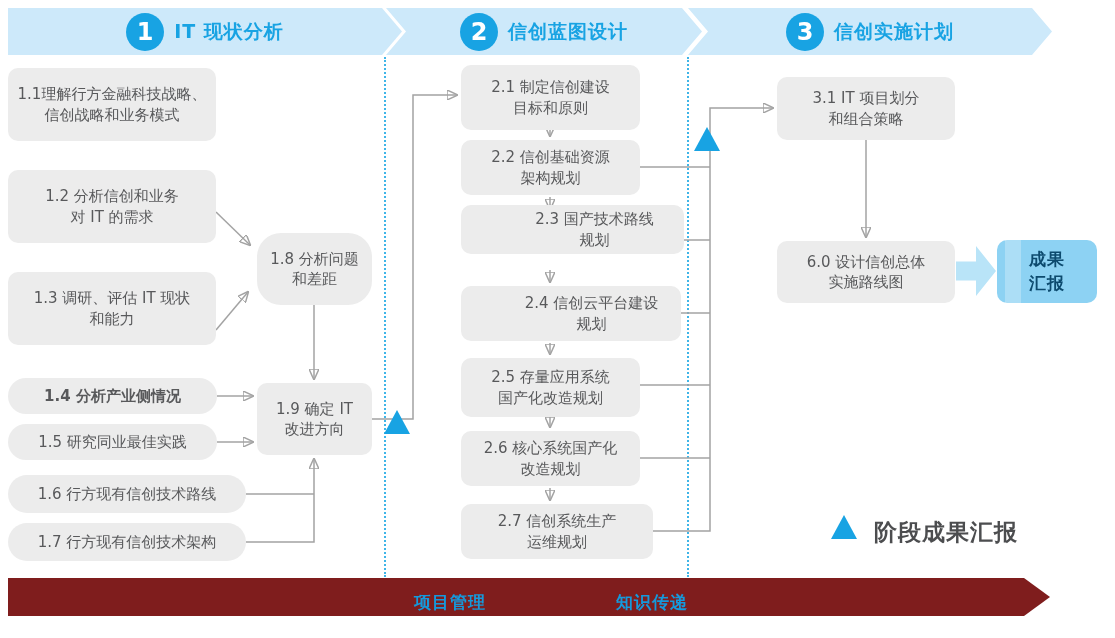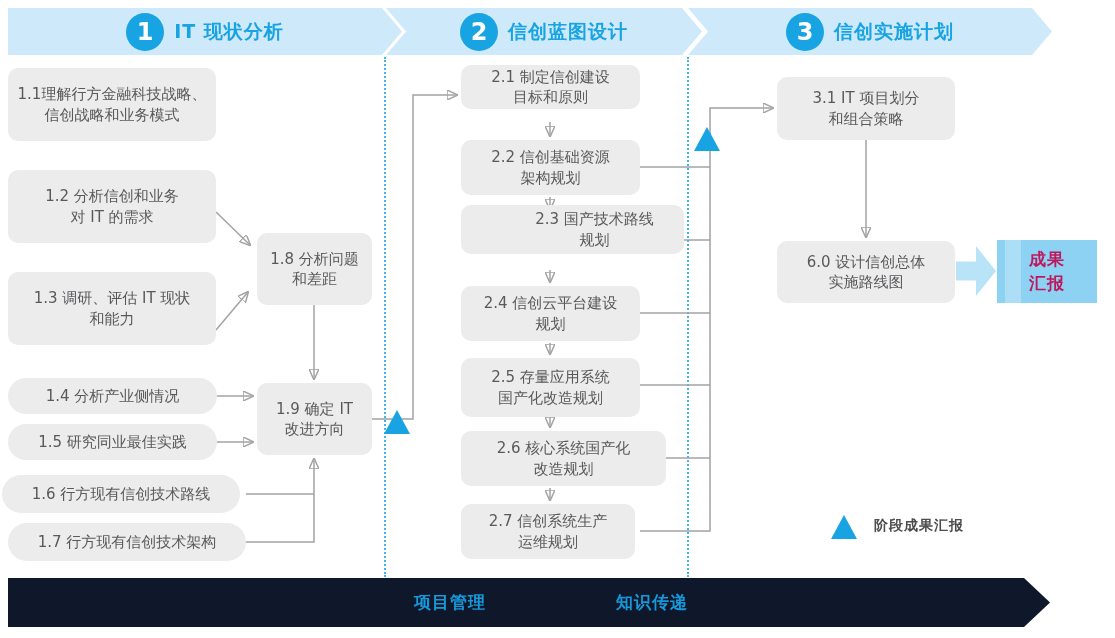--- a/index.html
+++ b/index.html
@@ -25,32 +25,32 @@
 
   
   .wires{position:absolute;left:0;top:0;width:1115px;height:638px;pointer-events:none;}
   .wires path{stroke:#a3a3a3;stroke-width:1.5;fill:none;}
 
   
   .tri{position:absolute;width:0;height:0;border-left:13px solid transparent;border-right:13px solid transparent;
        border-bottom:24px solid #18a3e3;}
 
   
-  .deliverable{position:absolute;left:997px;top:240px;width:100px;height:63px;background:#8dd2f3;border-radius:0;
-               display:flex;align-items:center;justify-content:center;color:#be185d;font-weight:bold;font-size:17px;
+  .deliverable{position:absolute;left:997px;top:240px;width:100px;height:63px;background:#8dd2f3;border-radius:10px;
+               display:flex;align-items:center;justify-content:center;color:#0c4a6e;font-weight:bold;font-size:17px;
                line-height:1.4;white-space:pre-line;letter-spacing:1px;}
   .deliverable .stripe{position:absolute;left:8px;top:0;bottom:0;width:16px;background:rgba(255,255,255,0.28);}
   .block-arrow{position:absolute;left:956px;top:246px;width:40px;height:50px;background:#b9e4f8;
                clip-path:polygon(0 31%,50% 31%,50% 0,100% 50%,50% 100%,50% 69%,0 69%);}
 
   
-  .legend-label{position:absolute;left:874px;top:517px;font-size:14px;font-weight:bold;color:#4c4d4f;letter-spacing:1px;}
+  .legend-label{position:absolute;left:874px;top:517px;font-size:23px;font-weight:bold;color:#4c4d4f;letter-spacing:1px;}
 
   
-  .footer{position:absolute;left:8px;top:578px;width:1042px;height:49px;background:#0f172a;
+  .footer{position:absolute;left:8px;top:578px;width:1042px;height:38px;background:#7f1d1d;
           clip-path:polygon(0 0,calc(100% - 26px) 0,100% 50%,calc(100% - 26px) 100%,0 100%);}
   .footer span{position:absolute;top:13px;width:110px;text-align:center;color:#1599dc;font-size:17px;font-weight:bold;letter-spacing:1px;}
 </style>
 </head>
 <body>
 
 <div class="canvas">
 
   <div class="banner tip-right" style="left:8px;width:394px;">
     <div class="phase-num">1</div>
@@ -96,42 +96,42 @@
     <path d="M640,531 L710,531 L710,108 L773,108" marker-end="url(#arr)"></path>
     <path d="M866,140 L866,237" marker-end="url(#arr)"></path>
   </svg>
 
   <div class="node" style="left:8px;top:68px;width:208px;height:73px;">1.1理解行方金融科技战略、
 信创战略和业务模式</div>
   <div class="node" style="left:8px;top:170px;width:208px;height:73px;">1.2 分析信创和业务
 对 IT 的需求</div>
   <div class="node" style="left:8px;top:272px;width:208px;height:73px;">1.3 调研、评估 IT 现状
 和能力</div>
-  <div class="node pill" style="left:8px;top:378px;width:209px;height:36px;">1.4 分析产业侧情况</div>
+  <div class="node pill" style="left:8px;top:378px;width:209px;height:36px;font-weight:bold;">1.4 分析产业侧情况</div>
   <div class="node pill" style="left:8px;top:424px;width:209px;height:36px;">1.5 研究同业最佳实践</div>
-  <div class="node pill" style="left:2px;top:475px;width:238px;height:38px;">1.6 行方现有信创技术路线</div>
+  <div class="node pill" style="left:8px;top:475px;width:238px;height:38px;">1.6 行方现有信创技术路线</div>
   <div class="node pill" style="left:8px;top:523px;width:238px;height:38px;">1.7 行方现有信创技术架构</div>
-  <div class="node" style="left:257px;top:233px;width:115px;height:72px;">1.8 分析问题
+  <div class="node" style="left:257px;top:233px;width:115px;height:72px;border-radius:24px;">1.8 分析问题
 和差距</div>
   <div class="node" style="left:257px;top:383px;width:115px;height:72px;">1.9 确定 IT
 改进方向</div>
 
-  <div class="node" style="left:461px;top:65px;width:179px;height:44px;">2.1 制定信创建设
+  <div class="node" style="left:461px;top:65px;width:179px;height:65px;">2.1 制定信创建设
 目标和原则</div>
   <div class="node" style="left:461px;top:140px;width:179px;height:55px;">2.2 信创基础资源
 架构规划</div>
   <div class="node" style="left:461px;top:205px;width:179px;height:49px;padding-left:44px;">2.3 国产技术路线
 规划</div>
-  <div class="node" style="left:461px;top:286px;width:179px;height:55px;">2.4 信创云平台建设
+  <div class="node" style="left:461px;top:286px;width:179px;height:55px;padding-left:41px;">2.4 信创云平台建设
 规划</div>
   <div class="node" style="left:461px;top:358px;width:179px;height:59px;">2.5 存量应用系统
 国产化改造规划</div>
-  <div class="node" style="left:461px;top:431px;width:205px;height:55px;">2.6 核心系统国产化
+  <div class="node" style="left:461px;top:431px;width:179px;height:55px;">2.6 核心系统国产化
 改造规划</div>
-  <div class="node" style="left:461px;top:504px;width:174px;height:55px;">2.7 信创系统生产
+  <div class="node" style="left:461px;top:504px;width:192px;height:55px;">2.7 信创系统生产
 运维规划</div>
 
   <div class="node" style="left:777px;top:77px;width:178px;height:63px;">3.1 IT 项目划分
 和组合策略</div>
   <div class="node" style="left:777px;top:241px;width:178px;height:62px;">6.0 设计信创总体
 实施路线图</div>
 
   <div class="tri" style="left:384px;top:410px;"></div>
   <div class="tri" style="left:694px;top:127px;"></div>
 

